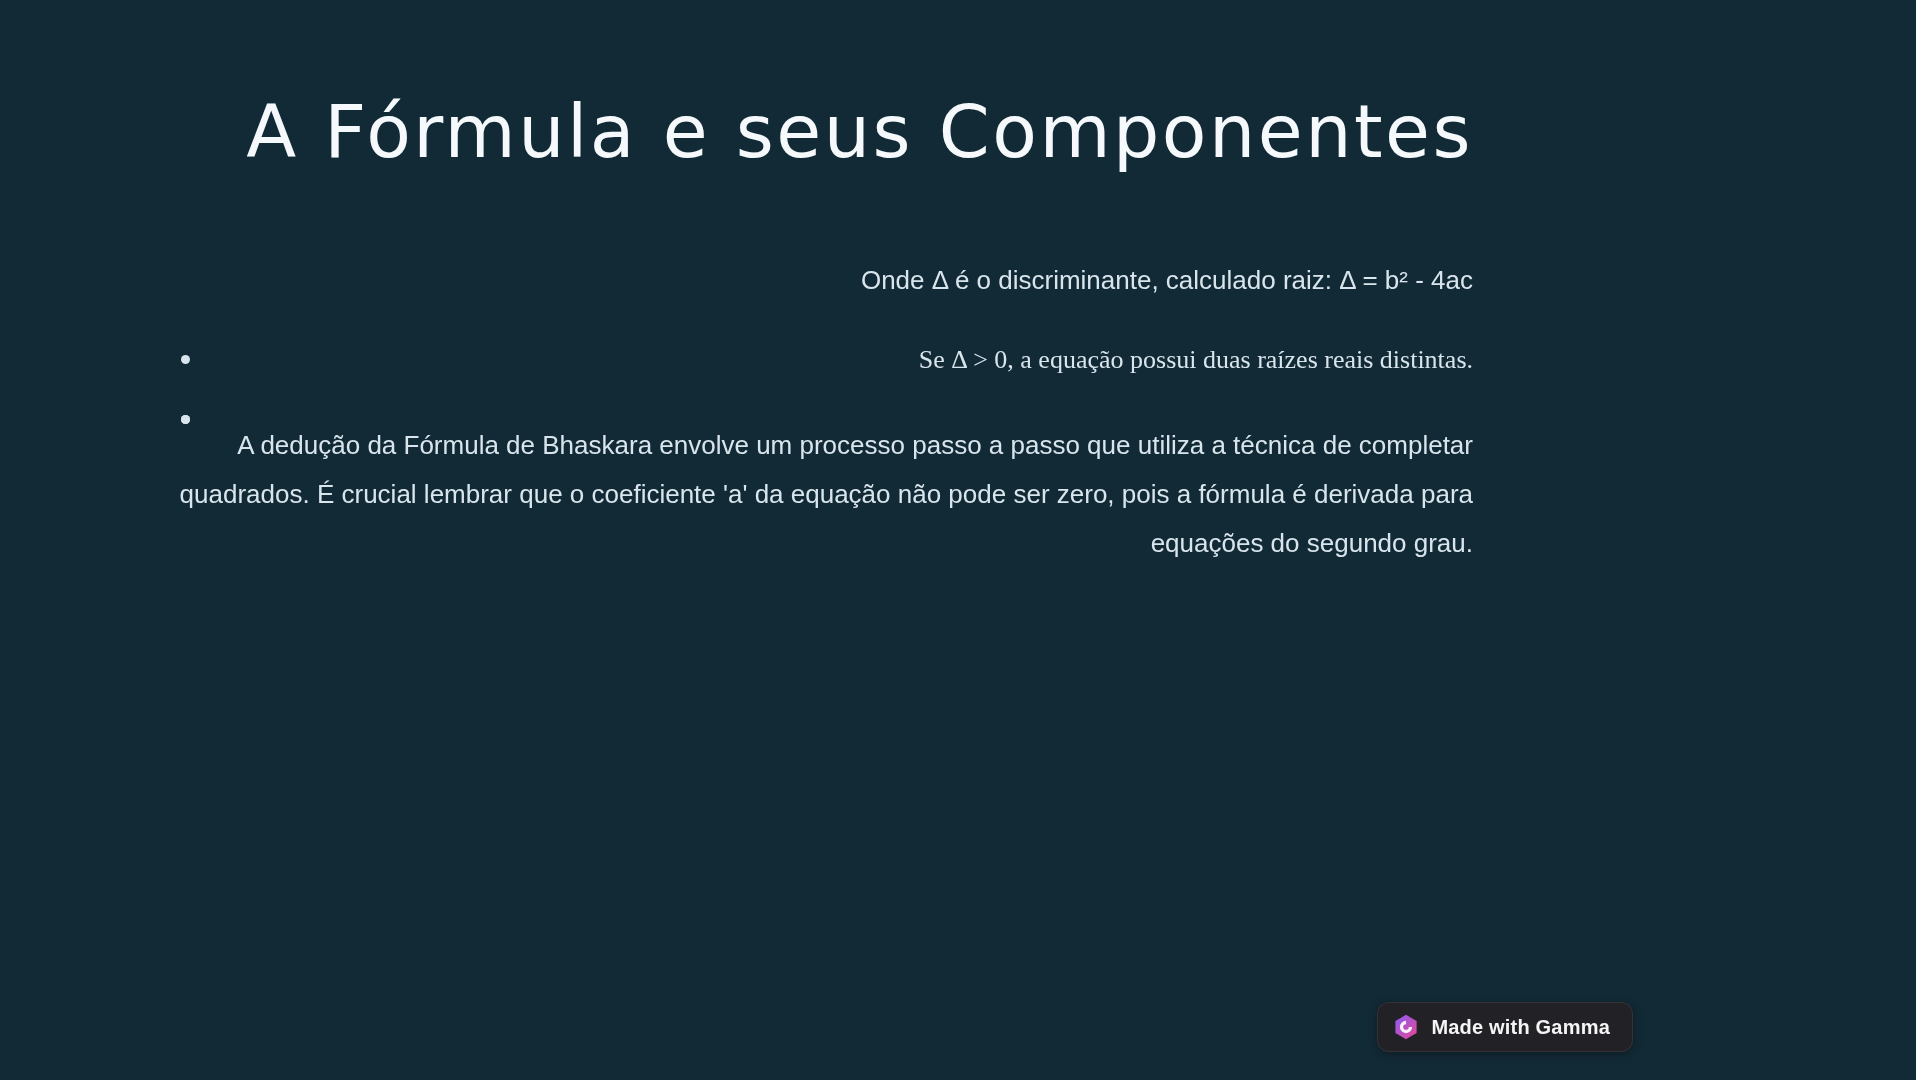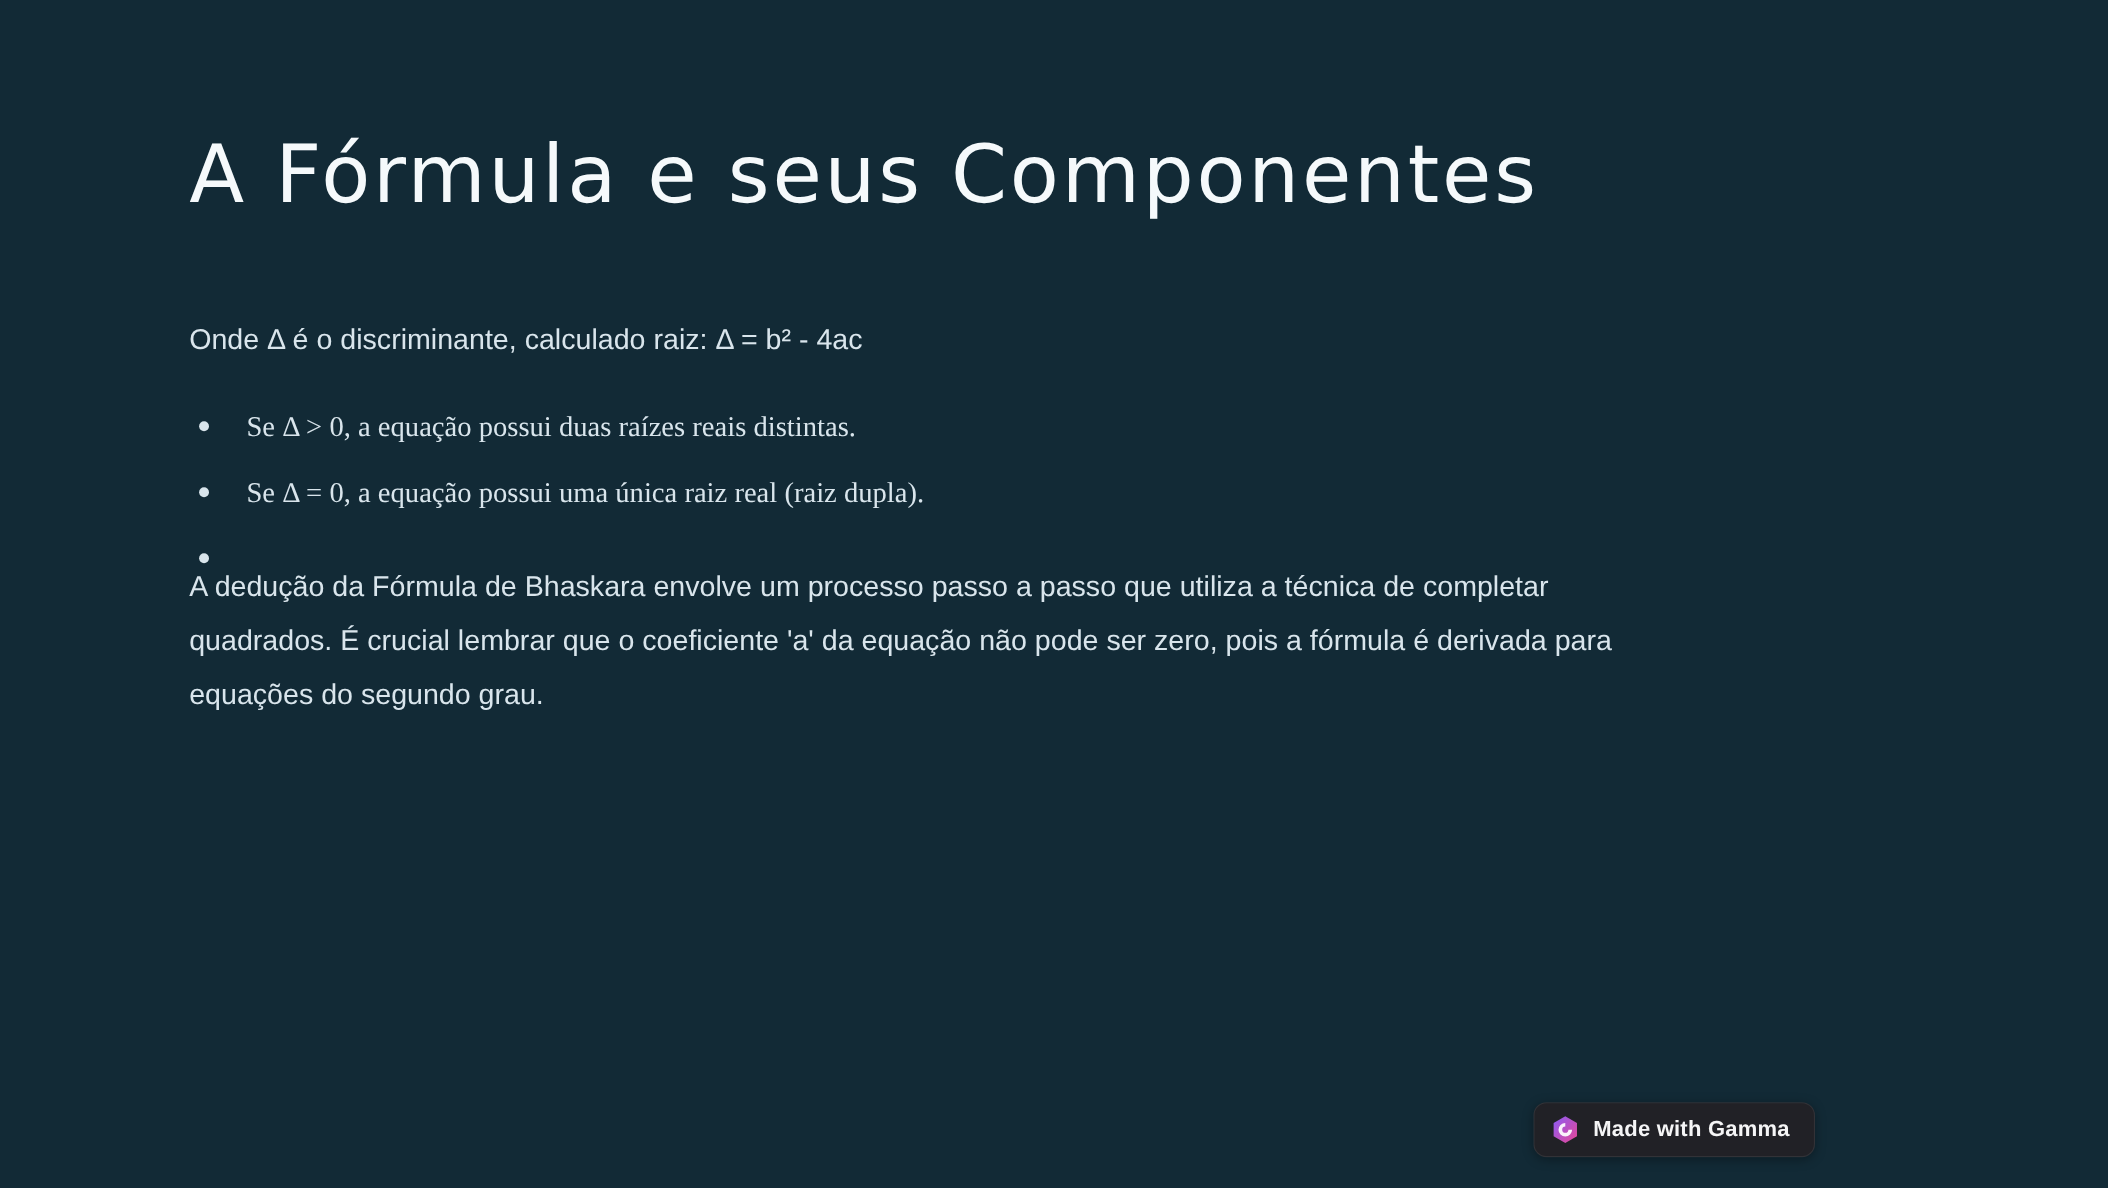--- a/index.html
+++ b/index.html
@@ -5,22 +5,23 @@
   * { margin: 0; padding: 0; box-sizing: border-box; }
   html, body {
     width: 1916px; height: 1080px;
     overflow: hidden;
     background: #122a36;
     font-family: "Liberation Sans", sans-serif;
   }
   .slide {
     position: relative;
     width: 1663px; height: 1080px;
-    padding: 120px 190px 0 172px;
+    padding: 92px 190px 0 172px;
     color: #d9e5ec;
+    text-align: right;
   }
   h1.slide-title {
     font-family: "DejaVu Sans", sans-serif;
     font-size: 73px;
     font-weight: 500;
     line-height: 1.1;
     letter-spacing: 2.5px;
     color: #f5f9fb;
     margin: 0 0 84px 0;
     white-space: nowrap;
@@ -50,21 +51,21 @@
   ul.cases li:last-child { margin-bottom: 0; }
   ul.cases li .bullet-dot {
     position: absolute;
     left: 9px; top: 20px;
     width: 9px; height: 9px;
     border-radius: 50%;
     background: #d9e5ec;
   }
   .gamma-badge {
     position: absolute;
-    right: 13px; bottom: 28px;
+    right: 30px; bottom: 28px;
     height: 50px;
     display: flex;
     align-items: center;
     gap: 12px;
     padding: 0 22px 0 15px;
     background: #212126;
     border: 1px solid rgba(255,255,255,0.08);
     border-radius: 12px;
     cursor: pointer;
     box-shadow: 0 2px 10px rgba(0,0,0,0.35);
@@ -89,21 +90,20 @@
 
   <p class="body">Onde Δ é o discriminante, calculado raiz: Δ = b² - 4ac</p>
 
   <ul class="cases">
     <li>
       <span class="bullet-dot"></span>
       <span>Se Δ &gt; 0, a equação possui duas raízes reais distintas.</span>
     </li>
     <li>
       <span class="bullet-dot"></span>
-      <span>Se Δ = 0, a equação possui uma única raiz real (raiz dupla).</span>
     </li>
     <li>
       <span class="bullet-dot"></span>
     </li>
   </ul>
 
   <p class="body last">A dedução da Fórmula de Bhaskara envolve um processo passo a passo que utiliza a técnica de completar quadrados. É crucial lembrar que o coeficiente 'a' da equação não pode ser zero, pois a fórmula é derivada para equações do segundo grau.</p>
 
   <div class="gamma-badge">
     <span class="logo">

